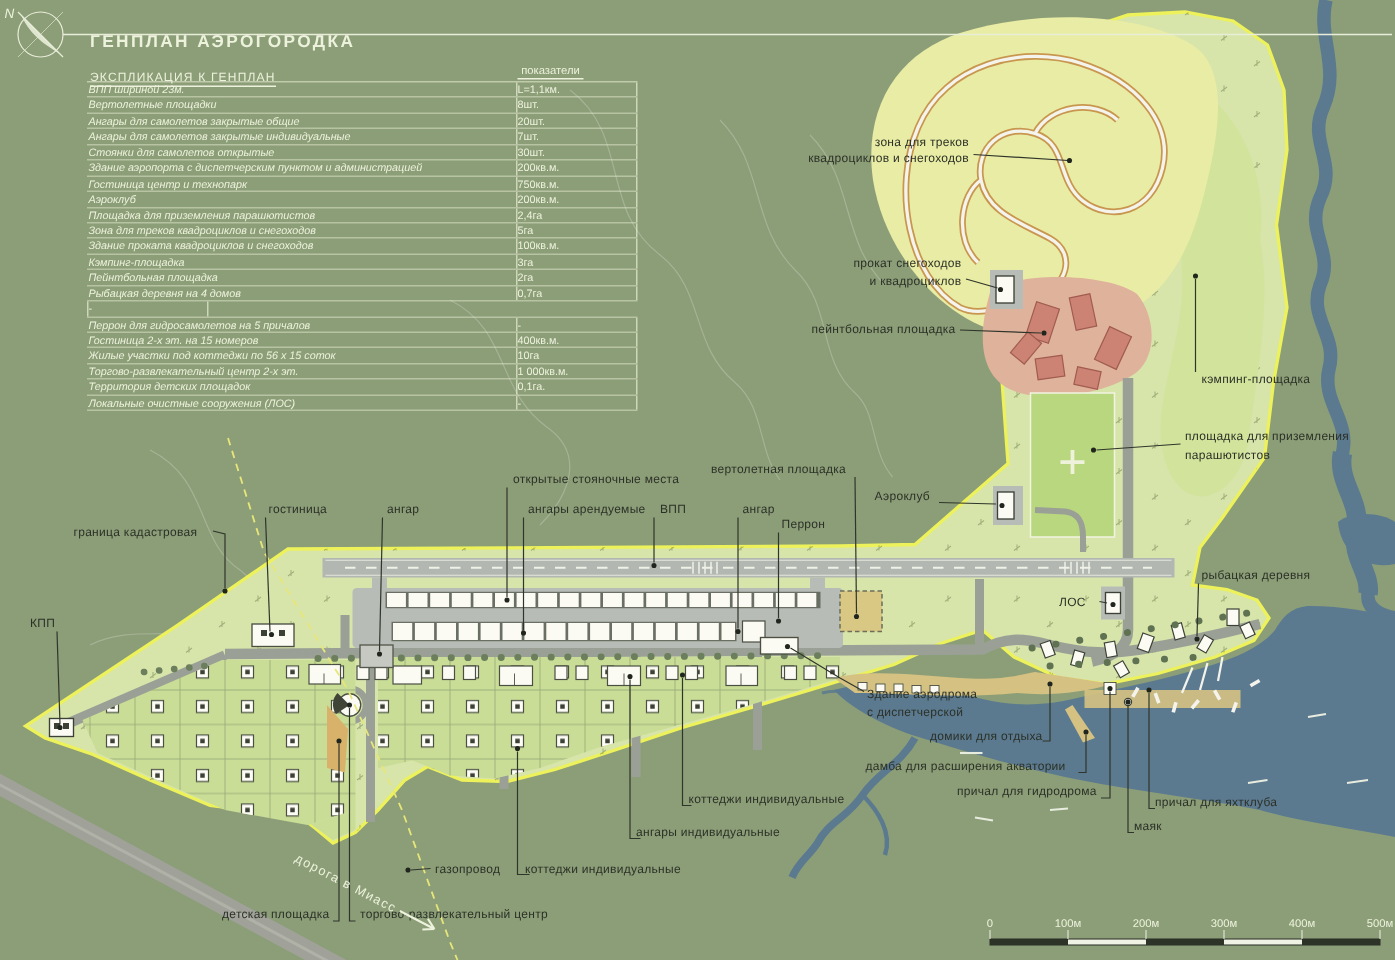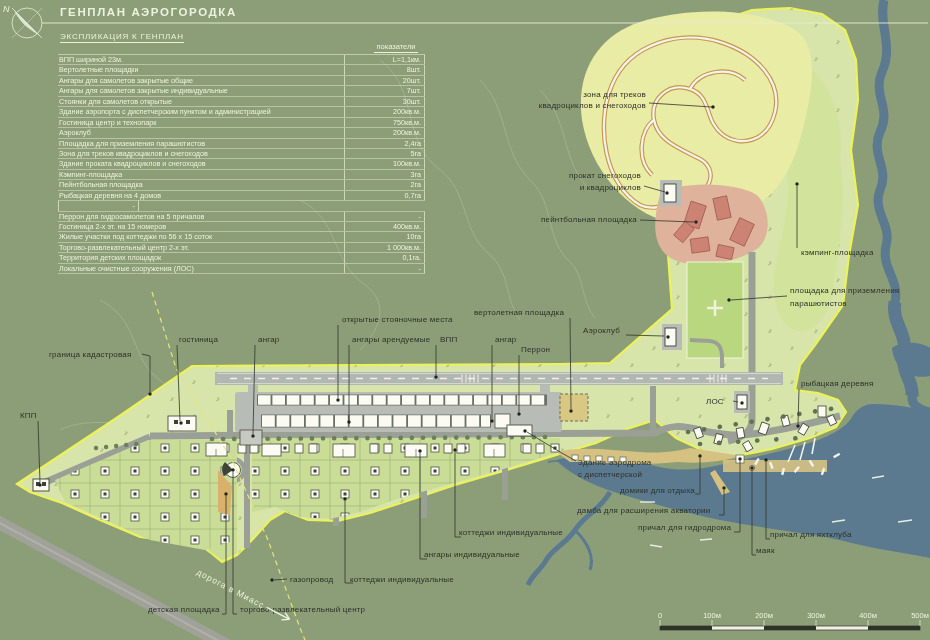--- a/index.html
+++ b/index.html
@@ -2,32 +2,32 @@
 <html><head>
 <meta charset="utf-8">
 <style>
   html,body{margin:0;padding:0;background:#6f7f63;}
   #stage{position:relative;width:930px;height:640px;overflow:hidden;
          background:#8c9e78;font-family:"Liberation Sans",sans-serif;}
   #stage svg{position:absolute;left:0;top:0;}
   .ml{fill:#2c3127;font-size:8px;letter-spacing:.2px;}
   .wl{fill:#edf2dc;}
   #titleblock{position:absolute;left:60px;top:6px;color:#edf2dc;z-index:5;}
-  #gp-title{font-size:11.5px;letter-spacing:1.6px;margin:0 0 7px 0;font-weight:bold;}
+  #gp-title{font-size:11.5px;letter-spacing:1.6px;margin:16px 0 7px 0;font-weight:bold;}
   #gp-sub{font-size:8px;letter-spacing:.8px;display:inline-block;
           border-bottom:1px solid #edf2dc;padding-bottom:1px;}
-  #col-head{position:absolute;left:357px;top:42px;width:78px;text-align:center;
+  #col-head{position:absolute;left:328px;top:42px;width:78px;text-align:center;
             color:#edf2dc;font-size:7.5px;z-index:5;}
   #col-head span{border-bottom:1px solid #edf2dc;padding:0 2px 1px 2px;}
   #expl{position:absolute;left:58px;top:54px;width:367px;z-index:5;
         border-top:1px solid rgba(235,240,215,.55);}
   .trow{display:flex;height:9.45px;border-bottom:1px solid rgba(235,240,215,.45);
         color:#edf2dc;font-size:7.2px;line-height:9.2px;white-space:nowrap;}
-  .tname{flex:1;overflow:hidden;padding-left:1px;}
-  .tval{width:76px;text-align:right;padding-right:3px;
+  .tname{flex:1;overflow:hidden;padding-left:1px;font-style:italic;}
+  .tval{width:76px;padding-right:3px;
         border-left:1px solid rgba(235,240,215,.7);
         border-right:1px solid rgba(235,240,215,.7);}
 </style>
 </head>
 <body>
 
 <div id="stage">
 
 <svg width="930" height="640" viewBox="0 0 930 640">
   <defs>

